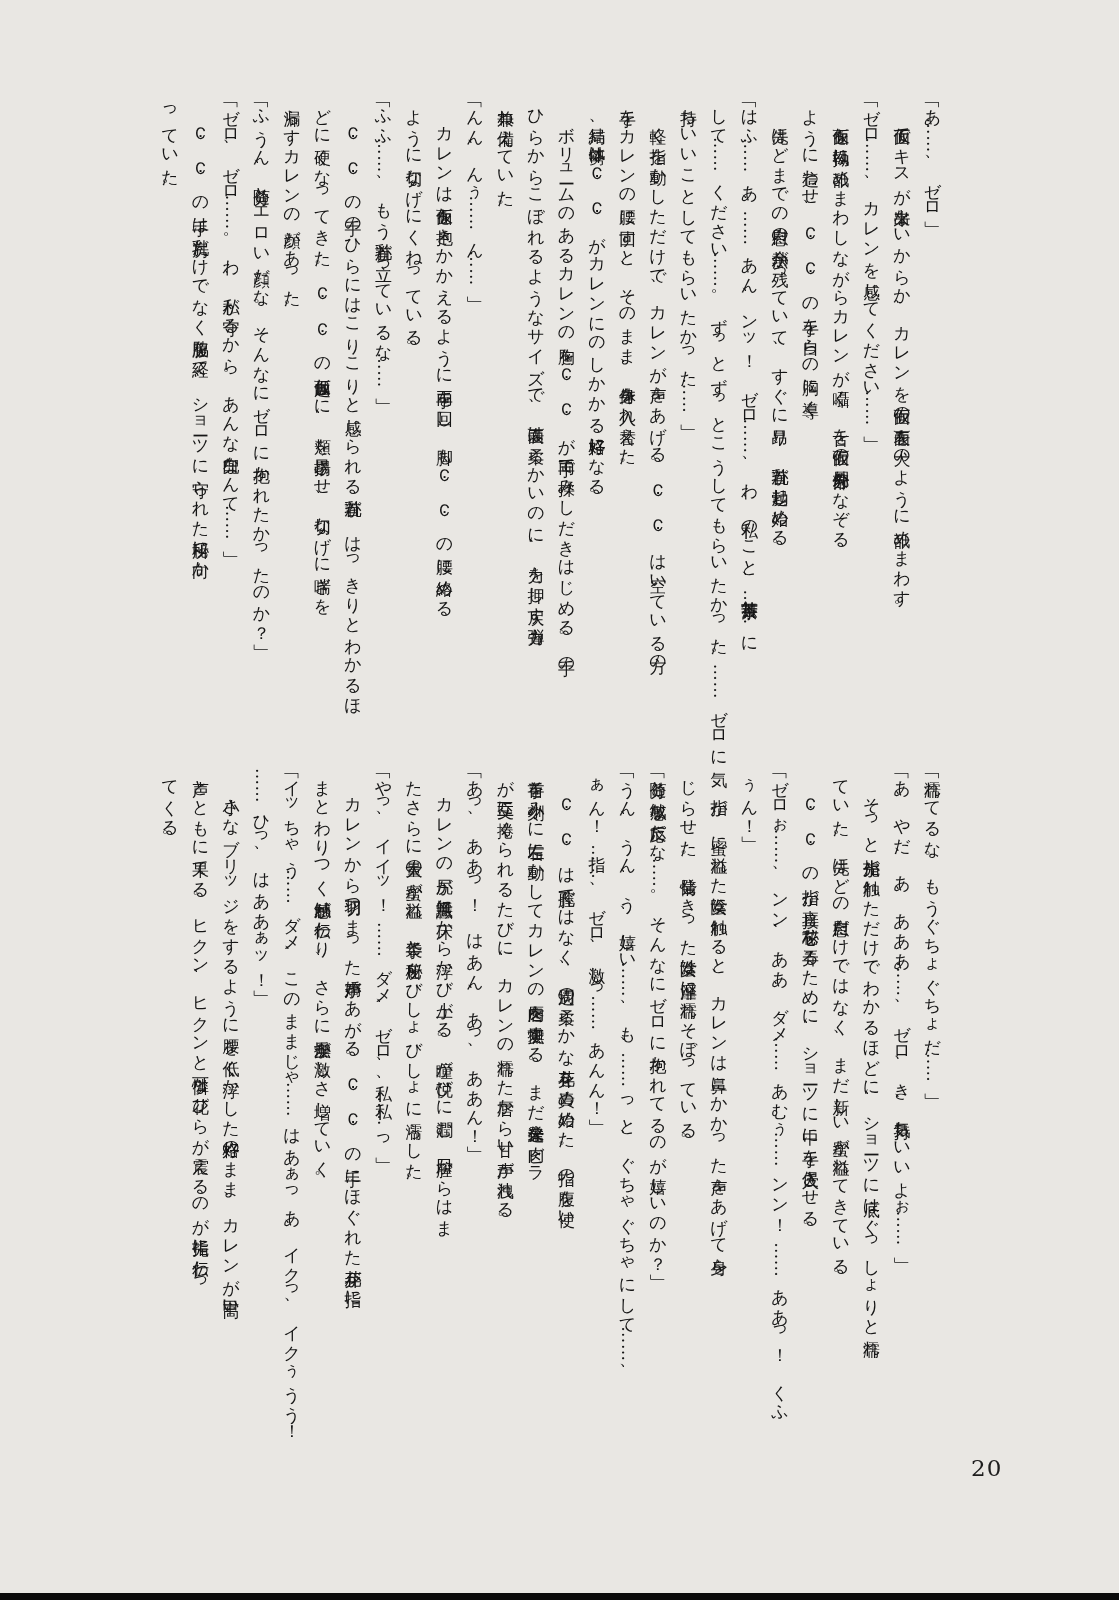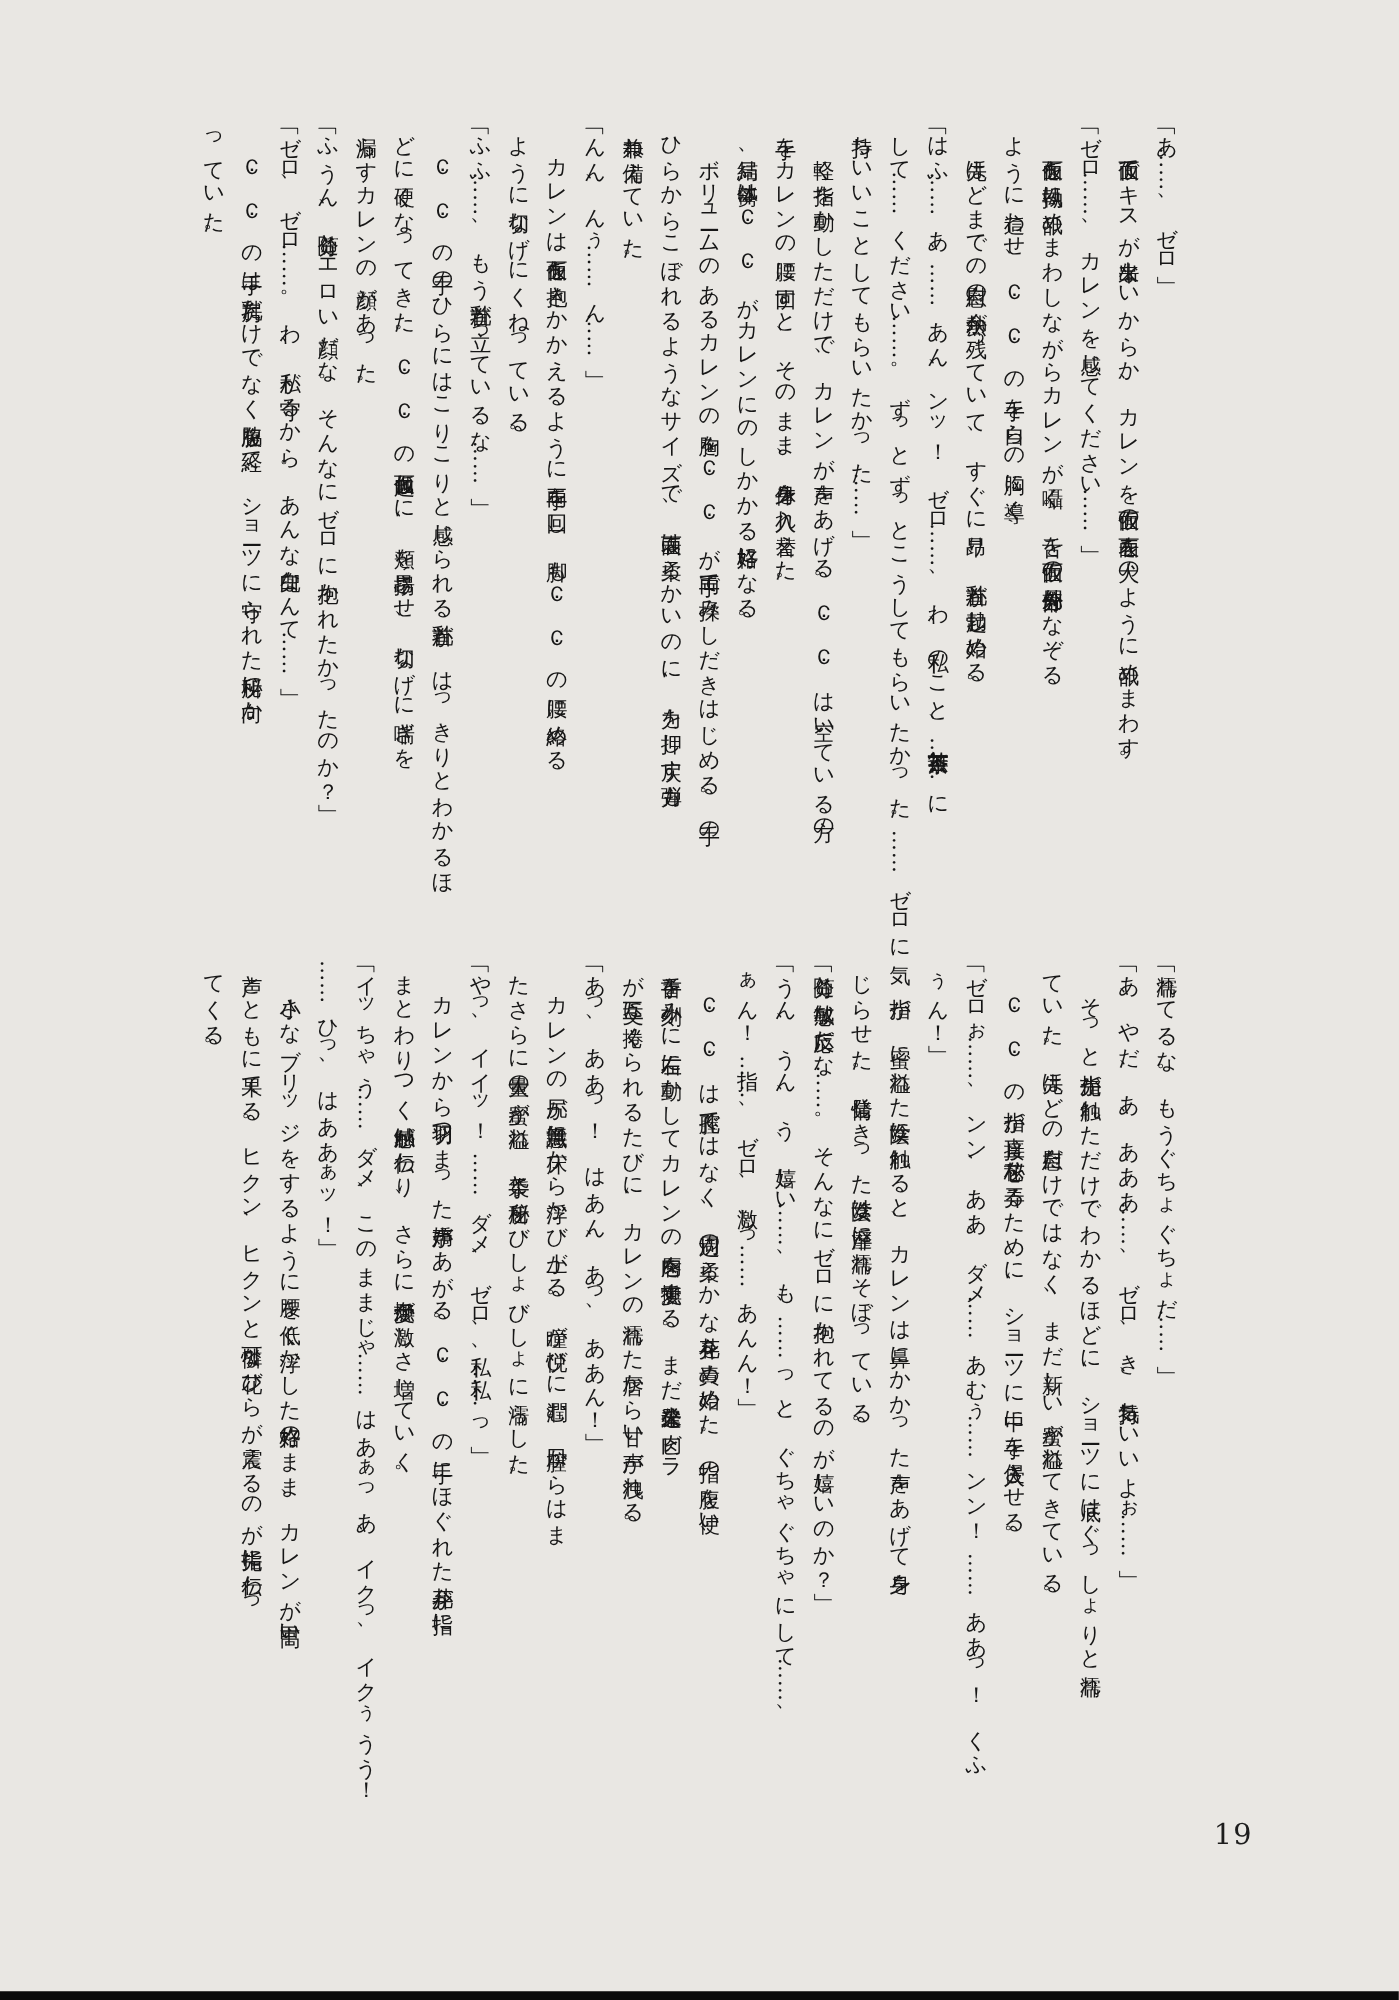--- a/index.html
+++ b/index.html
@@ -96,17 +96,17 @@
       <div class="col">「やっ、イイッ！　……ダメ、ゼロ、私、私……っ」</div>
       <div class="col indent">カレンから切羽つまった嬌声があがる。Ｃ．Ｃ．の手にほぐれた花弁が指に</div>
       <div class="col">まとわりつく感触が伝わり、さらに愛撫が激しさ増していく。</div>
       <div class="col">「イッちゃう……ダメ、このままじゃ……はあぁっあ、イクっ、イクぅうう！</div>
       <div class="col">……ひっ、はああぁッ！」</div>
       <div class="col indent">小さなブリッジをするように腰を低く浮かした格好のまま、カレンが甲高い</div>
       <div class="col">声とともに果てる。ヒクン、ヒクンと可憐な花びらが震えるのが指先に伝わっ</div>
       <div class="col">てくる。</div>
     </div>
 
-  <div class="page-number">19</div>
+  <div class="page-number">20</div>
 
   <div class="bottom-bar"></div>
 
 </div>
 
 </body></html>

